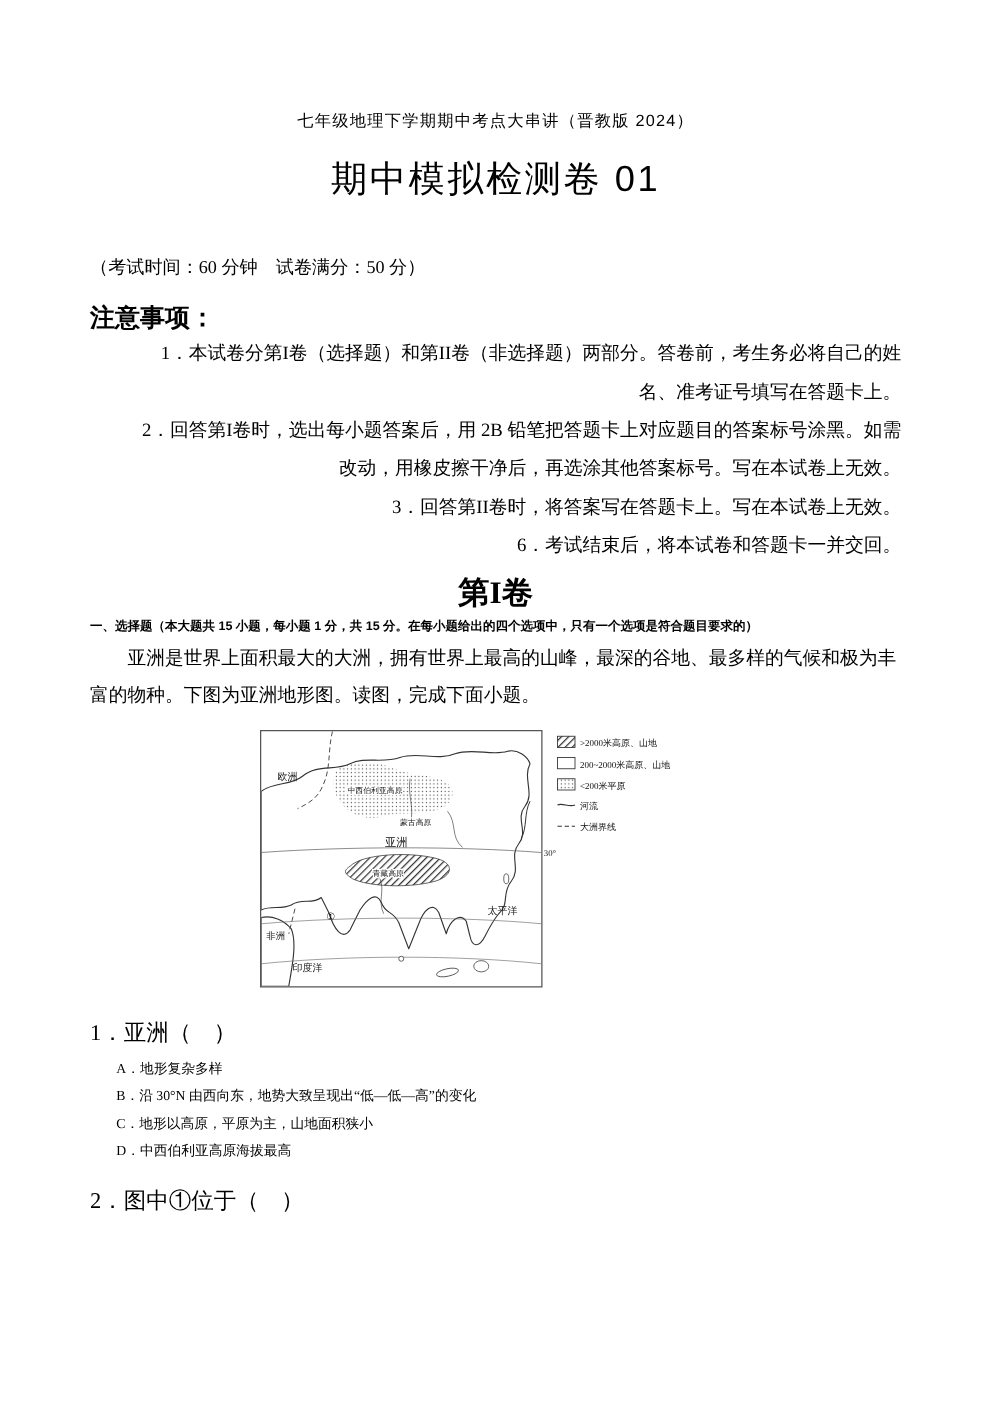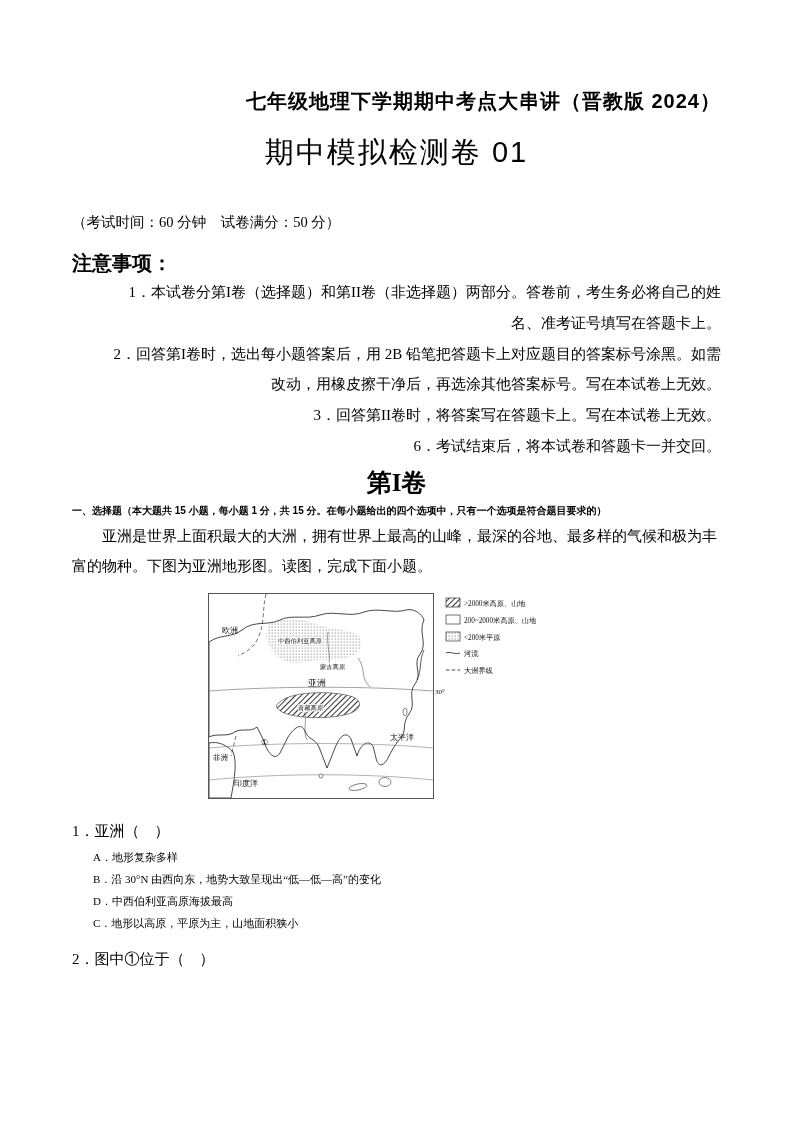--- a/index.html
+++ b/index.html
@@ -6,21 +6,21 @@
   html,body { background:#ffffff; }
   body { width:793px; height:1122px; overflow:hidden; }
   .page {
     width:793px; height:1122px;
     padding:88px 72px 24px 72px;
     font-family:"Liberation Serif","DejaVu Serif",serif;
     color:#000;
     background:#fff;
   }
   .header-title {
-    text-align:right; font-size:20px; font-weight:bold;
+    text-align:center; font-size:13px; font-weight:normal;
     font-family:"Liberation Sans","DejaVu Sans",sans-serif;
     letter-spacing:1px;
   }
   .main-title {
     text-align:center; font-size:29px; font-weight:normal;
     font-family:"Liberation Sans","DejaVu Sans",sans-serif;
     margin-top:18px; letter-spacing:2px;
   }
   .exam-info { font-size:14.5px; margin-top:40px; }
   .notice-label {
@@ -31,21 +31,21 @@
   .volume-title { text-align:center; font-size:25px; font-weight:600; margin-top:4px; }
   .section-heading {
     font-size:10px; font-weight:bold; line-height:2.0; margin-top:2px;
     font-family:"Liberation Sans","DejaVu Sans",sans-serif;
   }
   .passage { font-size:15px; line-height:2.05; text-indent:2em; }
   .figure { margin:8px 0 6px 136px; }
   .map-svg text { font-family:"Liberation Serif","DejaVu Serif",serif; fill:#111; }
   .map-svg .halo { paint-order:stroke; stroke:#fff; stroke-width:2px; }
   .question { margin-top:10px; }
-  .stem { font-size:15px; line-height:2.0;font-family:Liberation Serif, serif; }
+  .stem { font-size:18px; line-height:2.0;font-family:Liberation Serif, serif; }
   .option { font-size:11px; line-height:2.0; padding-left:21px; }
 </style>
 </head>
 <body>
 
 <div class="page">
 
   <div class="header-title">七年级地理下学期期中考点大串讲（晋教版 2024）</div>
   <div class="main-title">期中模拟检测卷 01</div>
   <div class="exam-info">（考试时间：60 分钟　试卷满分：50 分）</div>
@@ -131,21 +131,21 @@
         <path d="M 238 80 L 252 80" fill="none" stroke="#333" stroke-width="0.9" stroke-dasharray="3.5 2.2"></path>
         <text x="256" y="83" font-size="7.2">大洲界线</text>
       </g>
     </svg>
   </figure>
 
   <div class="question">
     <div class="stem">1．亚洲（　）</div>
     <div class="option">A．地形复杂多样</div>
     <div class="option">B．沿 30°N 由西向东，地势大致呈现出“低—低—高”的变化</div>
+    <div class="option">C．地形以高原，平原为主，山地面积狭小</div>
     <div class="option">D．中西伯利亚高原海拔最高</div>
-    <div class="option">C．地形以高原，平原为主，山地面积狭小</div>
   </div>
 
   <div class="question">
     <div class="stem">2．图中①位于（　）</div>
   </div>
 
 </div>
 
 </body></html>

